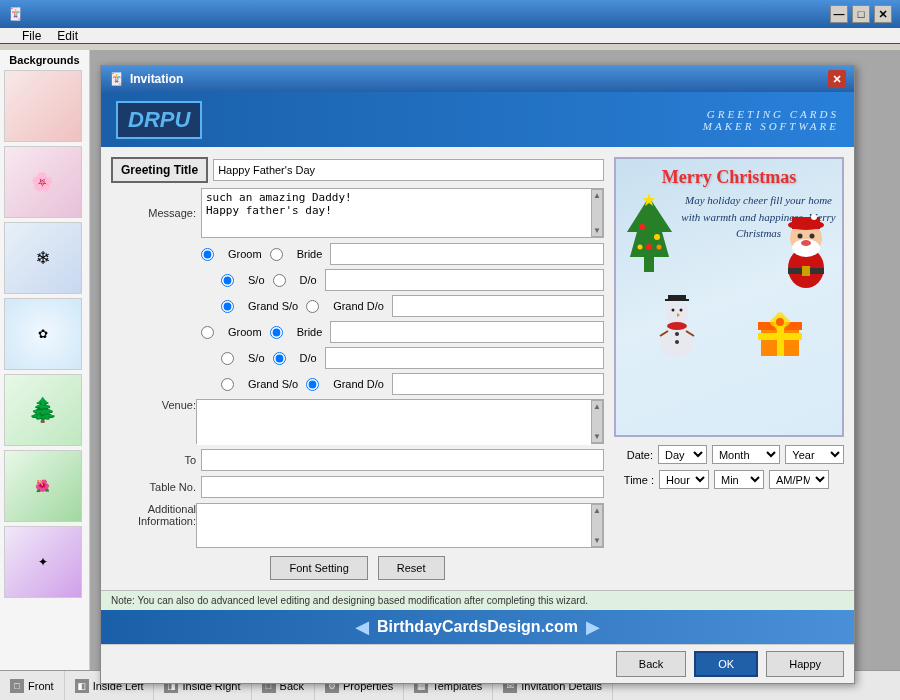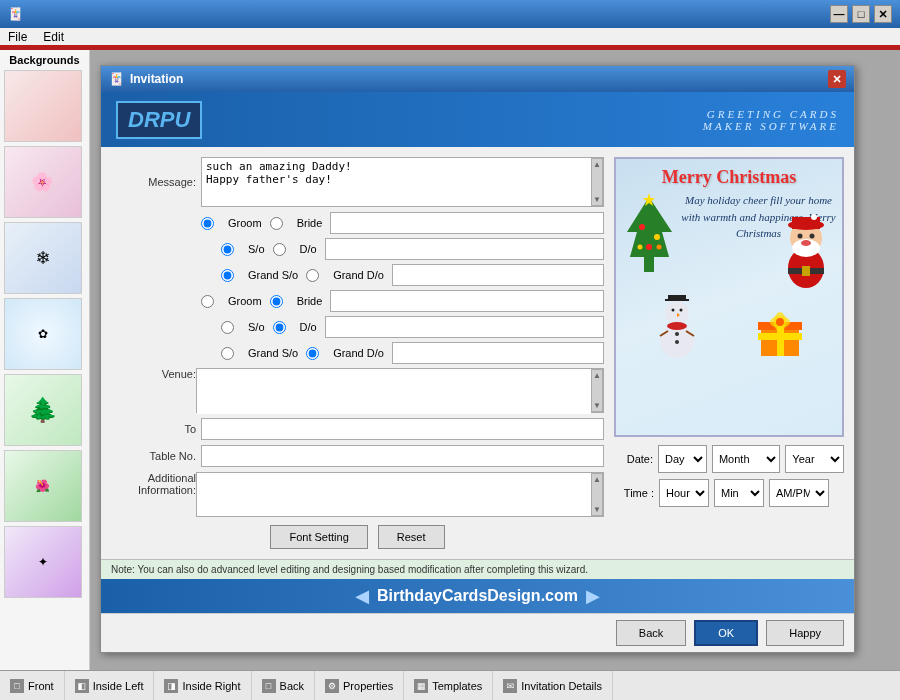--- a/index.html
+++ b/index.html
@@ -20,25 +20,25 @@
     #titlebar .title-controls { margin-left: auto; display: flex; gap: 4px; }
     #titlebar .title-controls span {
       width: 18px; height: 18px; background: #d4d0c8; color: #000;
       display: flex; align-items: center; justify-content: center;
       font-size: 11px; cursor: pointer; border: 1px solid #888;
     }
 
     
     #menubar {
       background: #f0f0f0;
-      height: 22px;
-      display: flex;
-      align-items: center;
-      padding: 0 0;
-      border-bottom: 5px solid #b91c1c;
+      height: 16px;
+      display: flex;
+      align-items: center;
+      padding: 0 14px;
+      border-bottom: 1px solid #b91c1c;
     }
     #menubar span { padding: 2px 8px; font-size: 12px; cursor: pointer; }
 
     
     #sidebar {
       position: absolute;
       left: 0; top: 50px;
       width: 90px;
       bottom: 30px;
       background: #f5f5f5;
@@ -300,21 +300,21 @@
       align-items: center;
       margin-bottom: 6px;
       gap: 5px;
     }
     .dt-label {
       width: 40px;
       font-size: 11px;
       text-align: right;
     }
     select.dt-select {
-      height: 28px;
+      height: 19px;
       font-size: 11px;
       border: 1px solid #999;
       background: white;
       padding: 1px 2px;
       cursor: pointer;
     }
     select.dt-select-narrow { width: 50px; }
     select.dt-select-medium { width: 70px; }
     select.dt-select-wide { width: 60px; }
 
@@ -506,20 +506,24 @@
           <span>Greeting Cards</span>
           <span>MAKER SOFTWARE</span>
         </div>
       </div>
     </div>
 
     <div id="popup-content">
 
       <div id="form-area">
 
+        <div class="form-row">
+          <button class="greeting-title-btn">Greeting Title</button>
+          <input type="text" class="form-input" value="Happy Father's Day" style="">
+        </div>
 
         <div class="form-row">
           <span class="form-label">Message:</span>
           <div class="input-with-scroll">
             <textarea class="form-input-tall" style="height: 48px; border: none;">such an amazing Daddy!
 Happy father's day!</textarea>
             <div class="scroll-indicator">
               <span>▲</span>
               <span>▼</span>
             </div>

